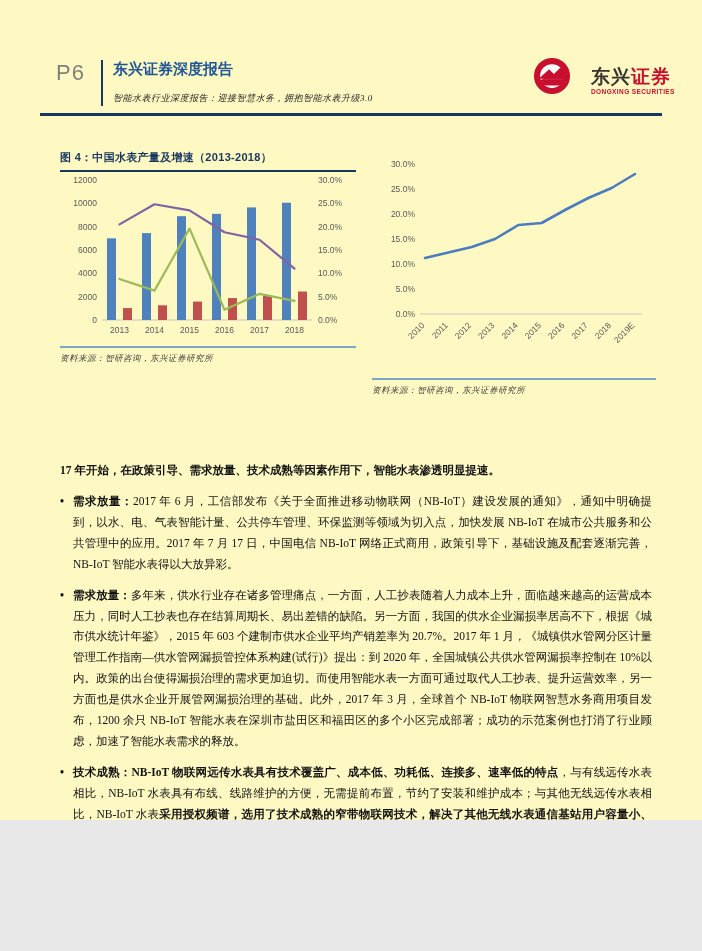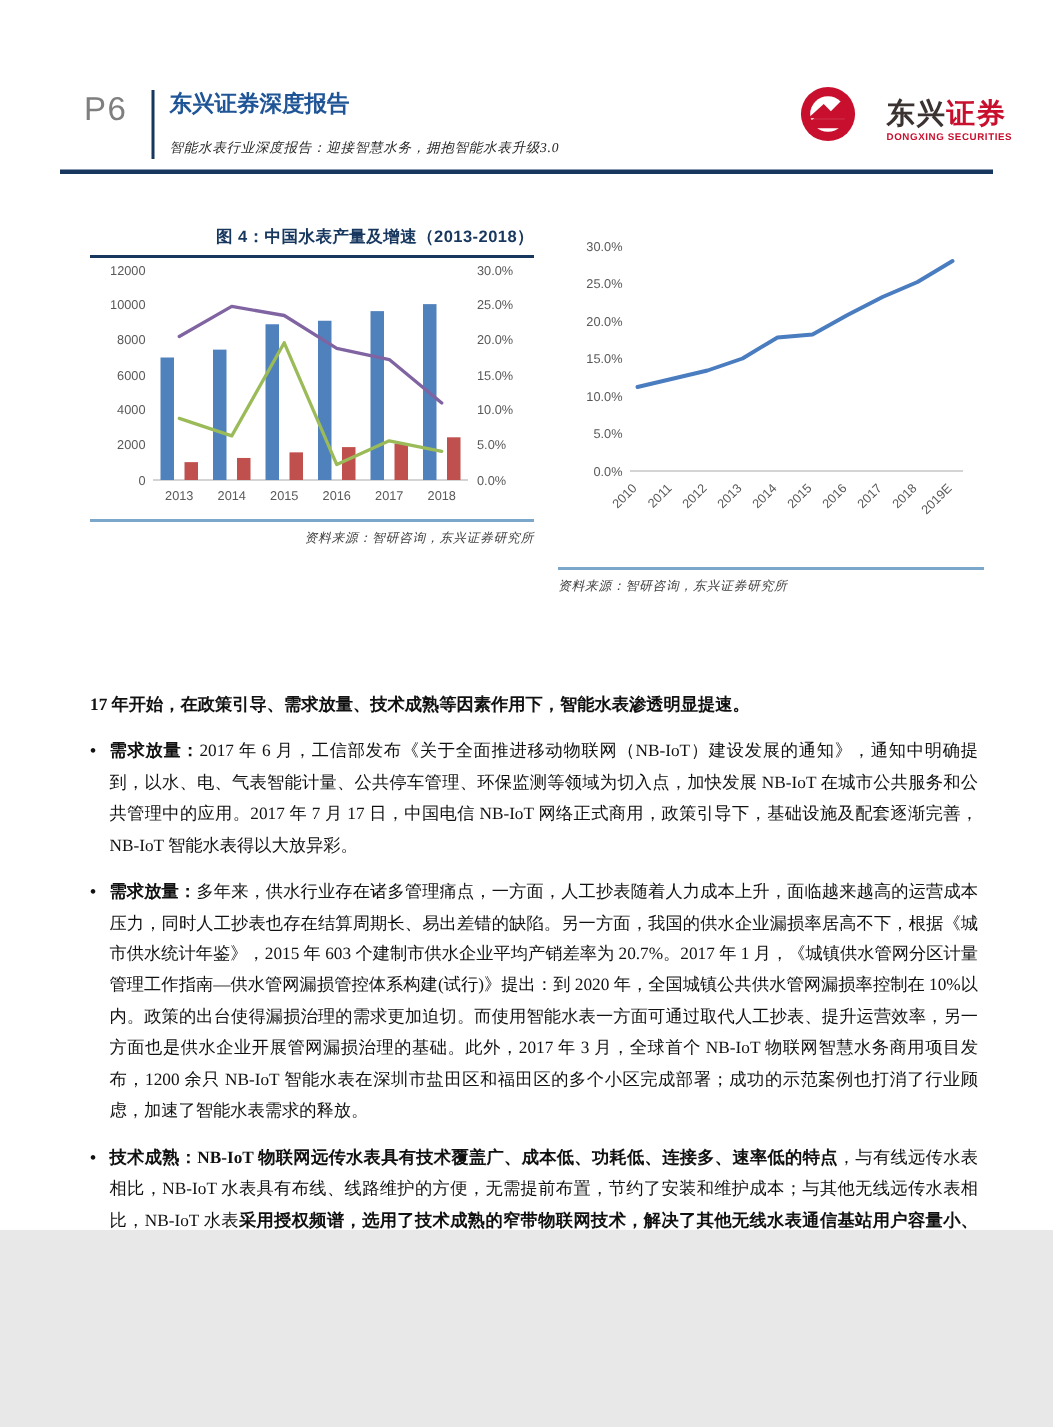--- a/index.html
+++ b/index.html
@@ -1,36 +1,36 @@
 <!DOCTYPE html>
 <html><head>
 <meta charset="utf-8">
 <style>
   html,body{margin:0;padding:0;background:#e8e8e8;}
   .page{
-    position:relative;width:702px;height:820px;margin:0 auto;background:#ffffff;
+    position:relative;width:702px;height:820px;margin:0 auto;background:#fef9c3;
     font-family:"Liberation Sans",sans-serif;overflow:hidden;
   }
   
   .page-num{position:absolute;left:56px;top:60px;font-size:22px;color:#7f7f7f;letter-spacing:1px;}
   .hdr-divider{position:absolute;left:101px;top:60px;width:2px;height:46px;background:#17375E;}
   .hdr-title{position:absolute;left:113px;top:60px;font-size:15px;font-weight:bold;color:#1F5597;text-align:center;}
   .hdr-sub{position:absolute;left:113px;top:92px;font-size:9px;font-style:italic;
     font-family:"Liberation Serif",serif;color:#262626;letter-spacing:0.5px;}
   .logo{position:absolute;left:533px;top:57px;display:flex;align-items:flex-end;gap:20px;}
   .logo-mark{width:38px;height:38px;}
   .logo-texts{display:flex;flex-direction:column;line-height:1;}
   .logo-cn{font-size:19px;font-weight:bold;letter-spacing:1px;}
   .logo-cn .c1{color:#3B3331;}
   .logo-cn .c2{color:#C8102E;}
   .logo-en{font-size:6.5px;font-weight:bold;color:#C8102E;margin-top:3px;letter-spacing:0.4px;}
   .hdr-rule{position:absolute;left:40px;top:113px;width:622px;height:3px;background:#17375E;}
   
   .figure{position:absolute;top:150px;}
-  .figure.f4{left:60px;width:296px;text-align:right;}
+  .figure.f4{left:60px;width:296px;}
   .figure.f5{left:372px;width:284px;}
   .fig-title{font-size:11px;font-weight:bold;color:#17375E;padding-bottom:5px;
     border-bottom:2px solid #17375E;letter-spacing:0.3px;}
   .legend{margin:10px 0 2px 12px;display:grid;grid-template-columns:152px 1fr;row-gap:7px;}
   .legend-item{display:flex;align-items:center;gap:5px;font-size:8.5px;color:#404040;}
   .sw-bar{width:22px;height:6px;}
   .sw-line{width:26px;height:3px;}
   .fig-chart{display:block;}
   .src-rule{border-top:2px solid #7BA7CB;margin-top:6px;}
   .fig-source{margin-top:5px;font-size:8.5px;font-style:italic;

